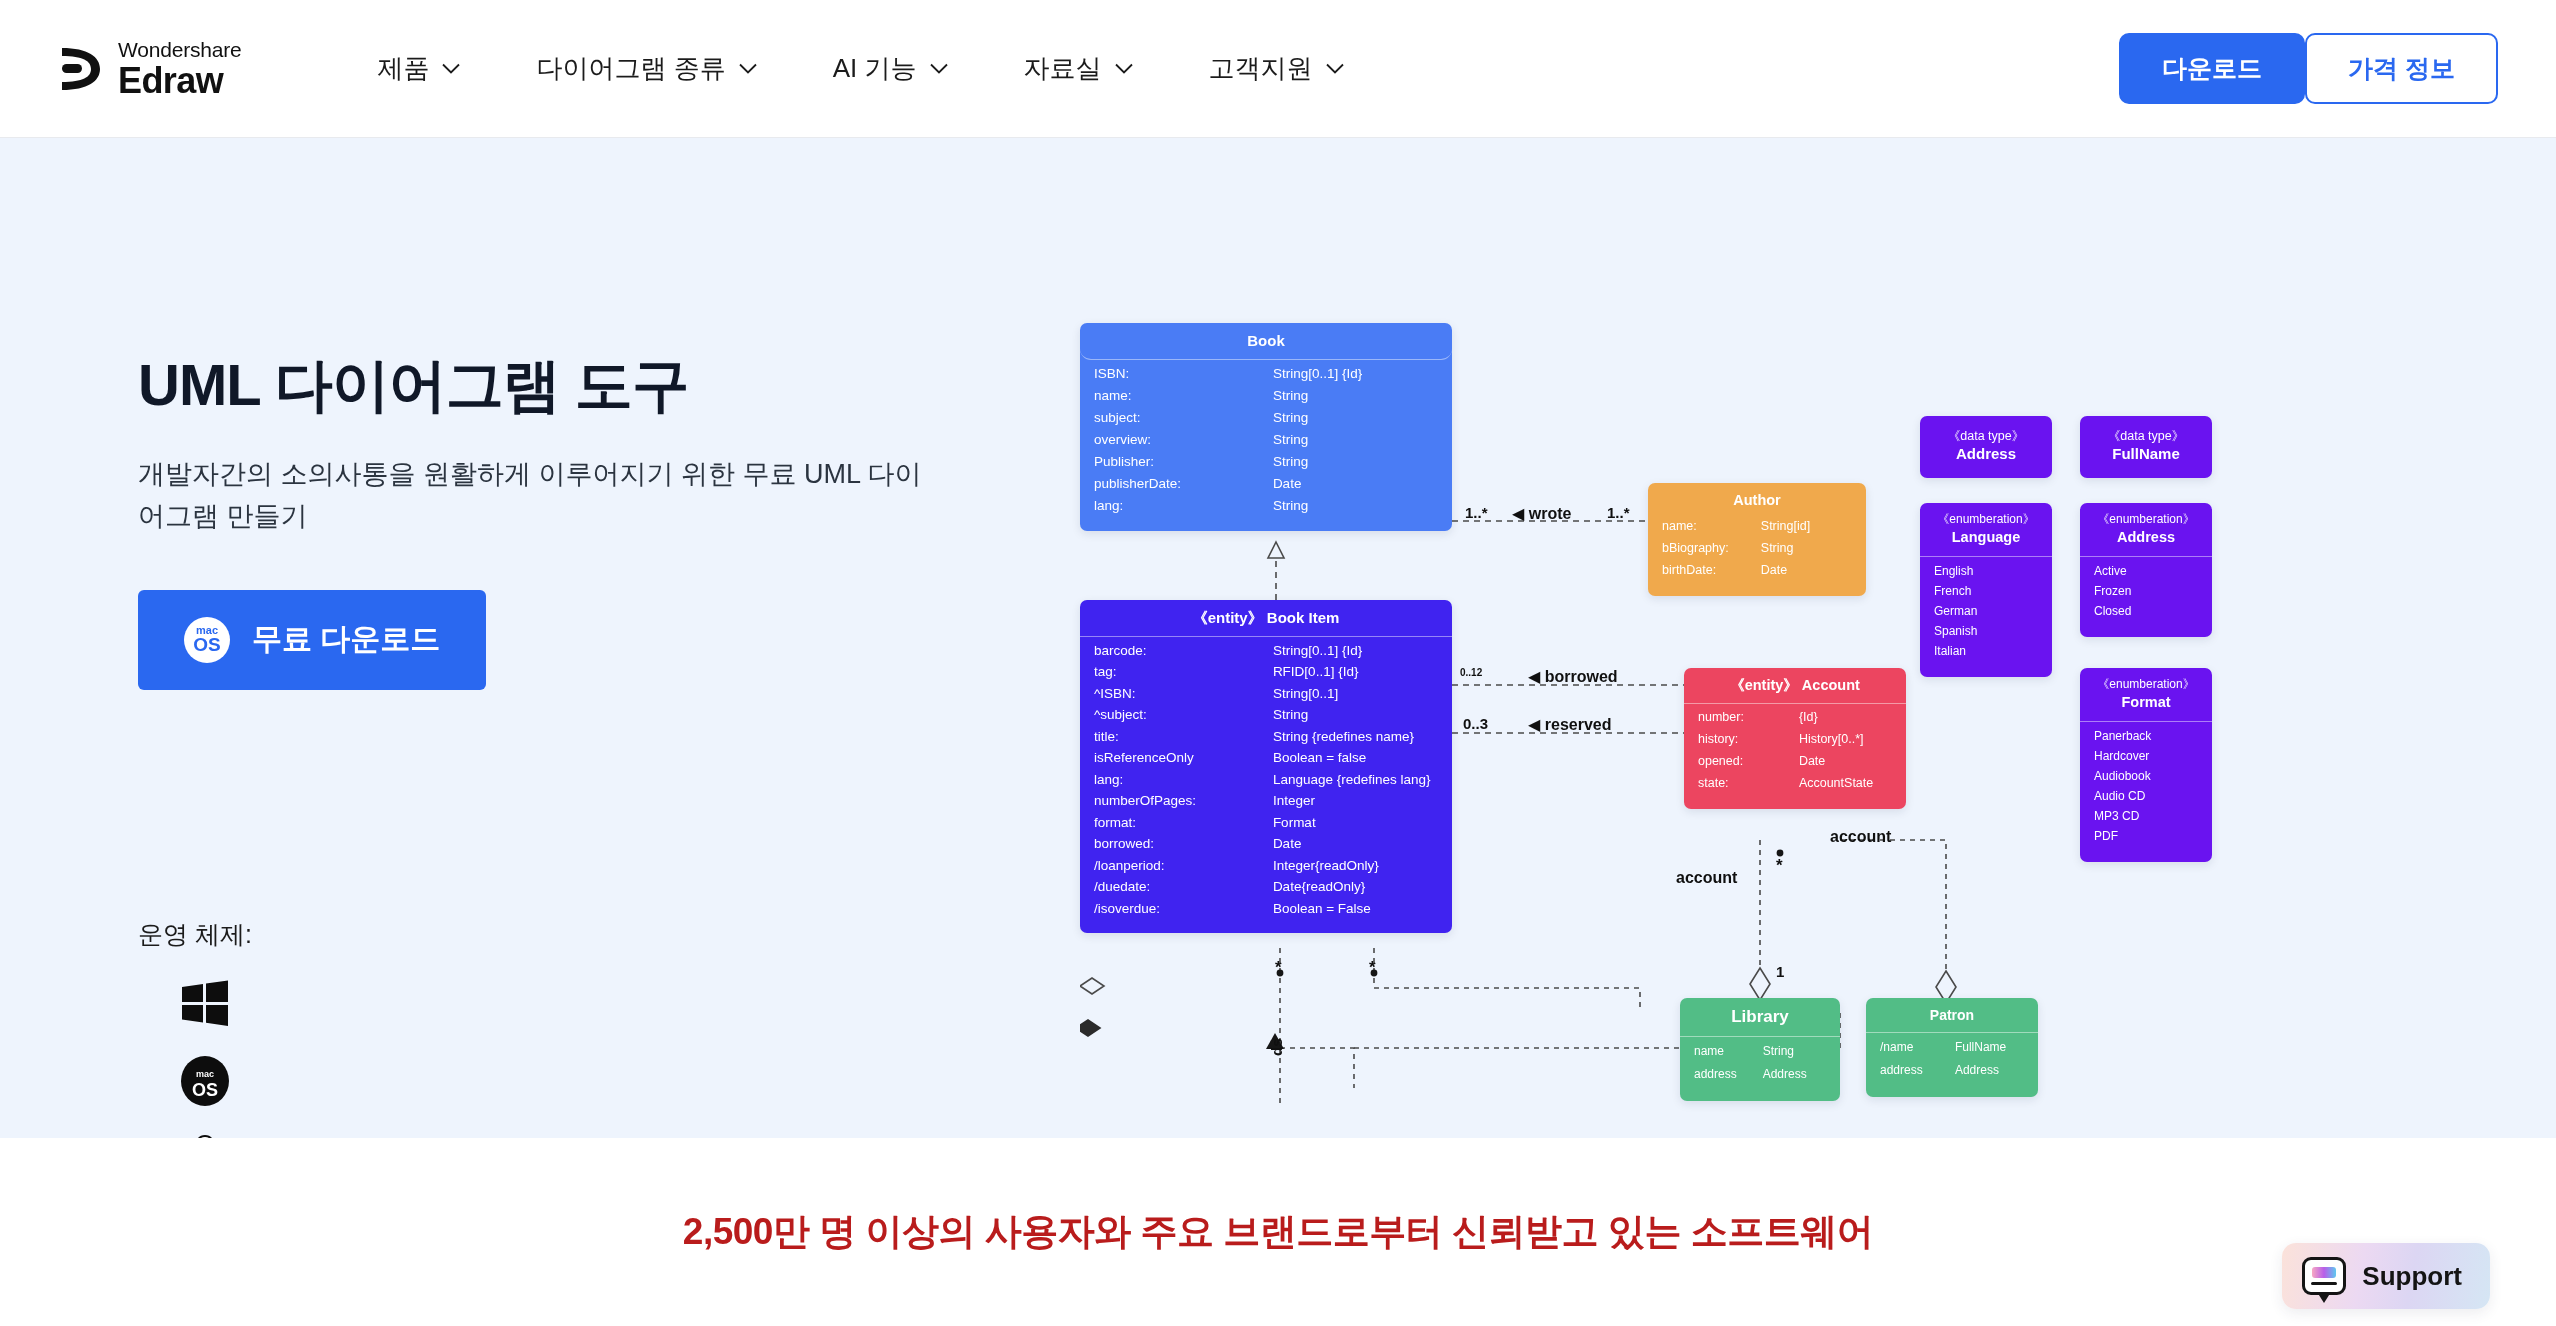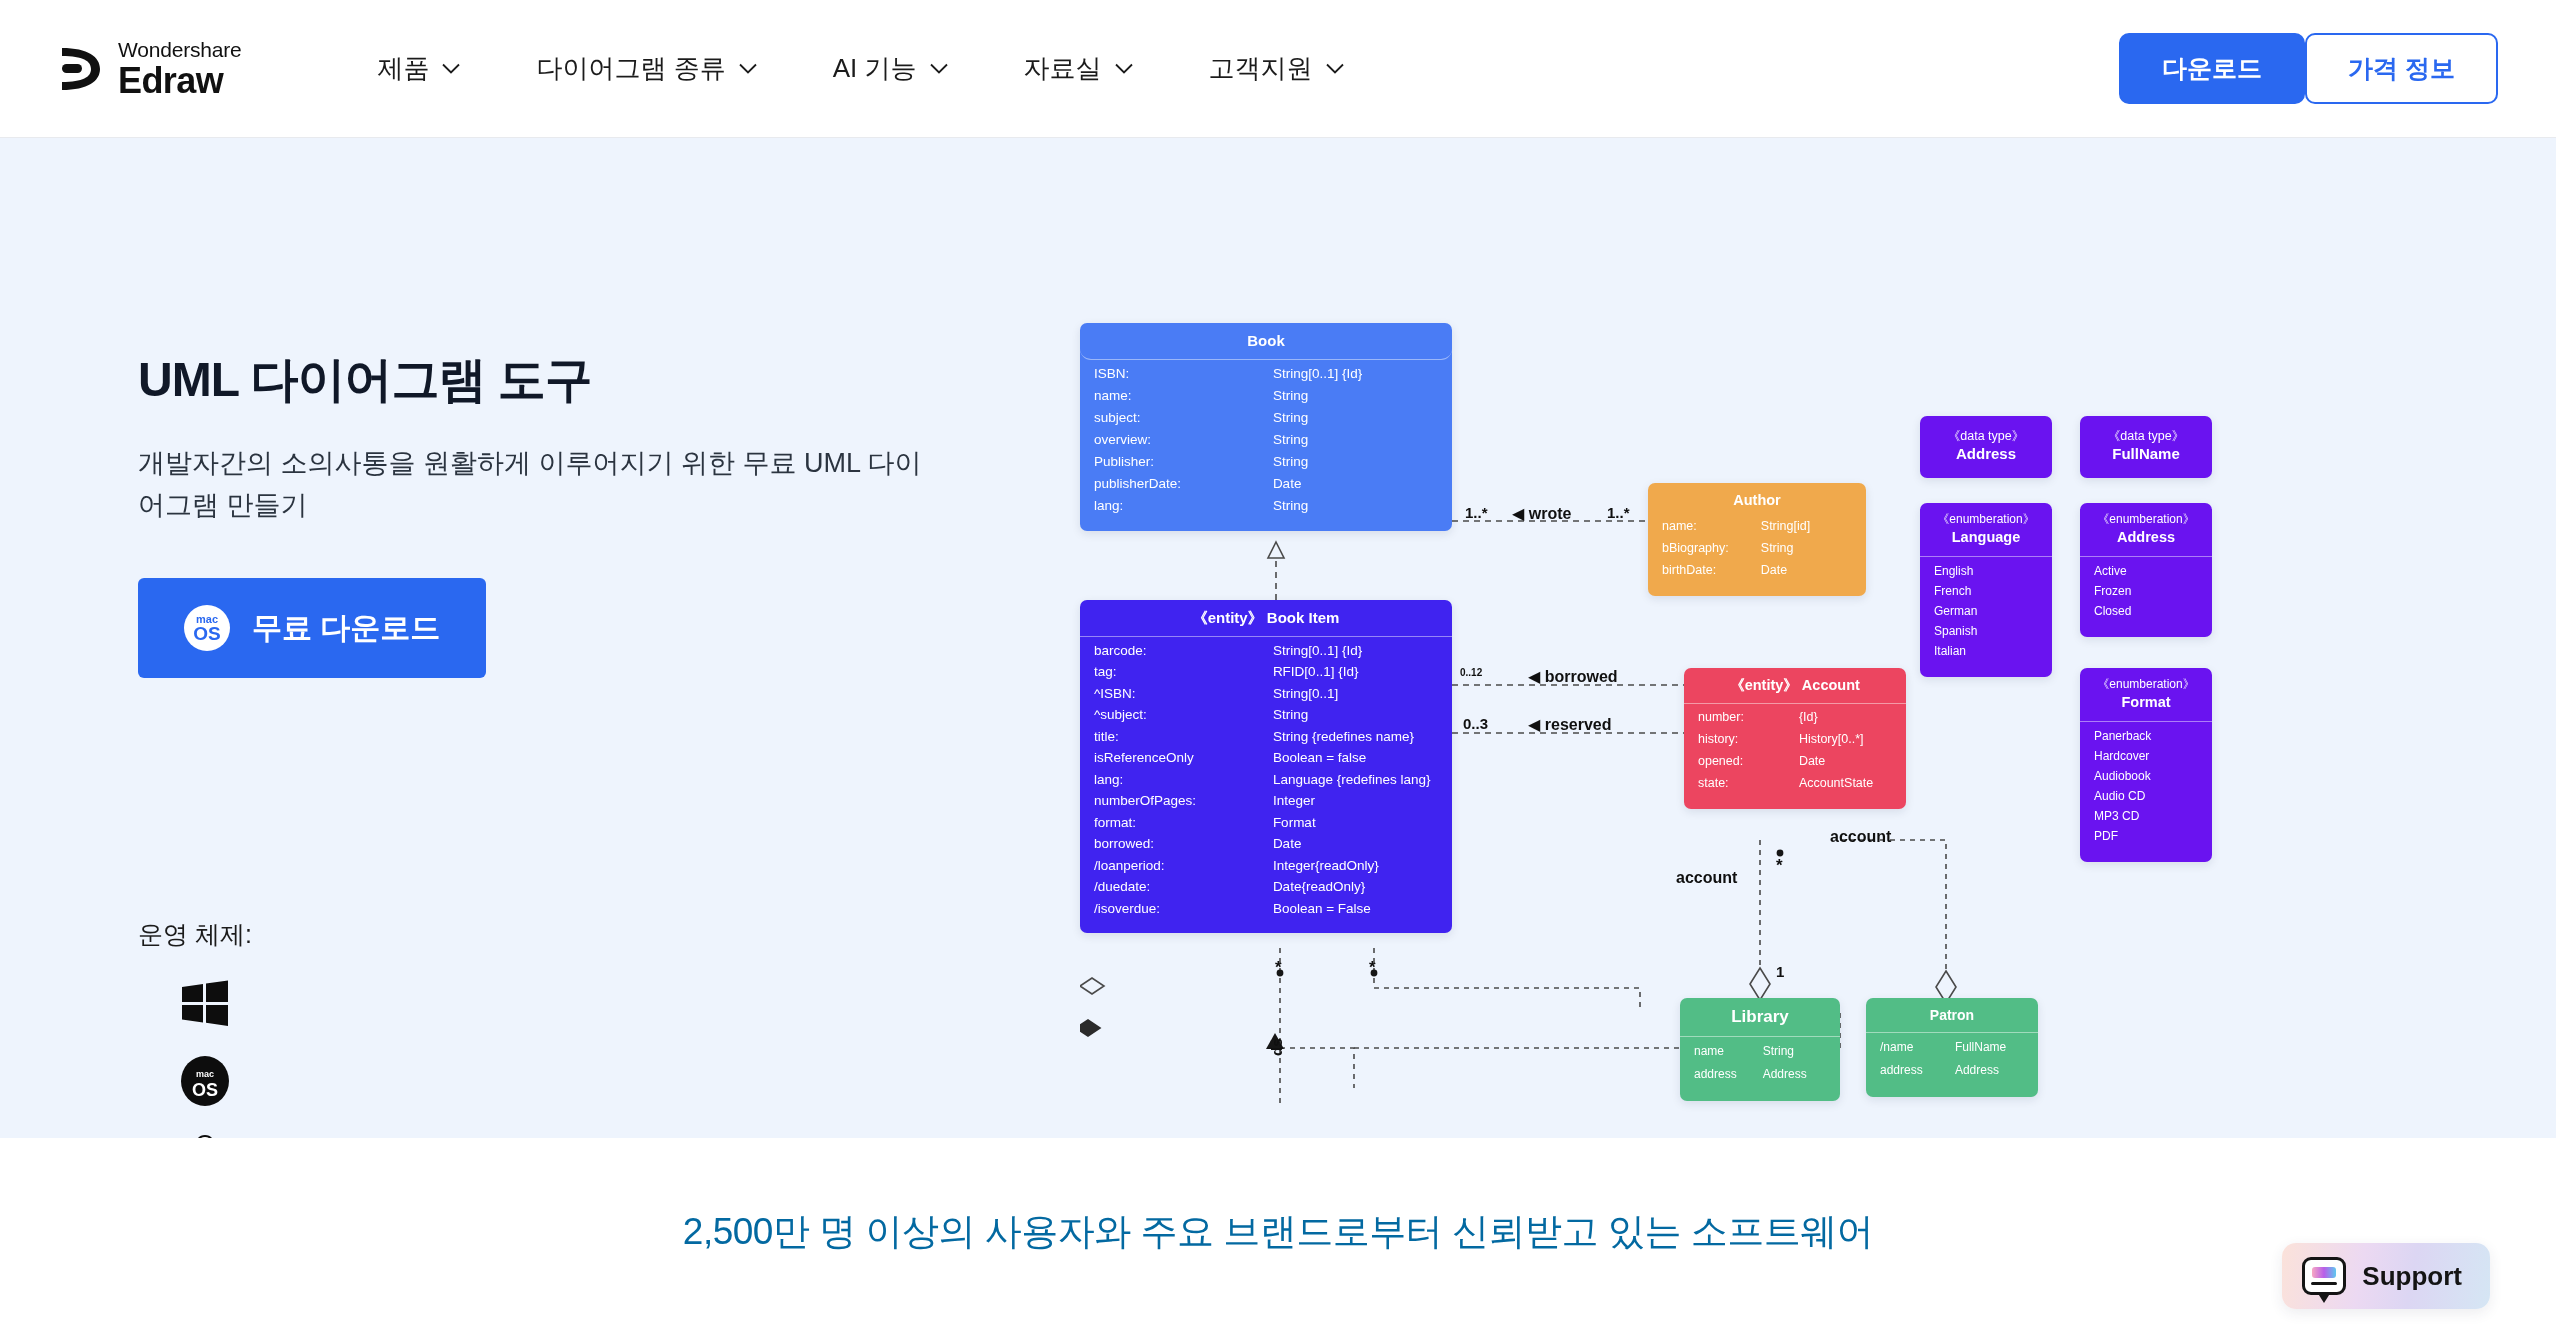--- a/index.html
+++ b/index.html
@@ -59,21 +59,21 @@
   .hero {
     position: relative;
     height: 1000px;
     background: #eef4fd;
     overflow: hidden;
   }
   .hero-left {
     position: absolute; left: 138px; top: 215px; width: 800px;
   }
   .hero-title {
-    font-size: 48px; font-weight: 800; color: #101828;
+    font-size: 58px; font-weight: 800; color: #101828;
     letter-spacing: -1px; line-height: 1.12; margin-bottom: 36px;
   }
   .hero-sub {
     font-size: 27px; color: #2b3440; line-height: 1.55; font-weight: 400;
     margin-bottom: 52px;
   }
   .hero-cta {
     display: inline-flex; align-items: center; gap: 22px;
     background: #2a68f0; border-radius: 6px;
     padding: 27px 46px; cursor: pointer;
@@ -138,21 +138,21 @@
     position: absolute; color: #101010; font-weight: 700;
     white-space: nowrap;
   }
 
   
   .band {
     position: relative; height: 188px; background: #fff;
     display: flex; align-items: center; justify-content: center;
   }
   .band-title {
-    font-size: 37px; font-weight: 400; color: #0369a1; letter-spacing: -0.5px;
+    font-size: 37px; font-weight: 700; color: #b91c1c; letter-spacing: -0.5px;
   }
   .support-widget {
     position: absolute; right: 66px; top: 1243px;
     display: flex; align-items: center; gap: 16px;
     padding: 14px 28px 14px 20px; border-radius: 14px;
     background: linear-gradient(100deg,#fbe2da 0%,#ecd9f2 38%,#dcd6f3 62%,#d5e6f4 100%);
     box-shadow: 0 4px 14px rgba(40,40,80,.09);
     cursor: pointer; z-index: 50;
   }
   .support-bubble {

